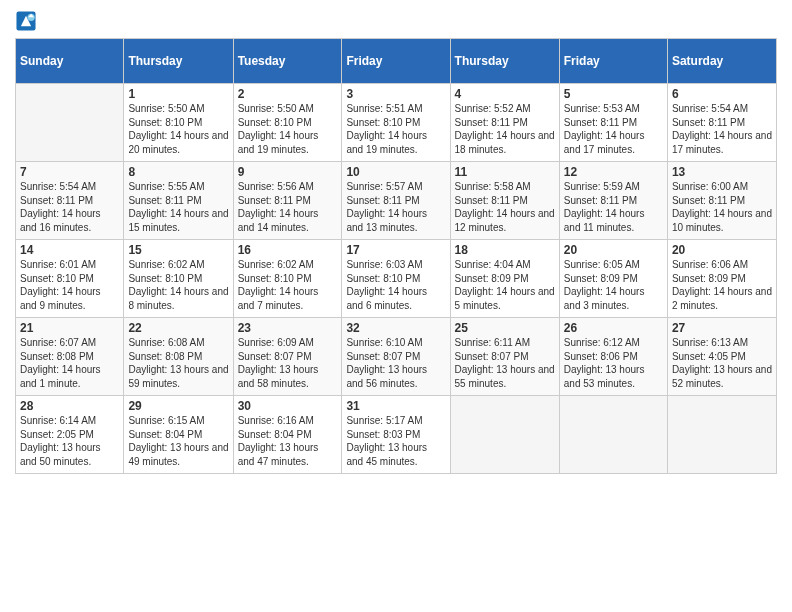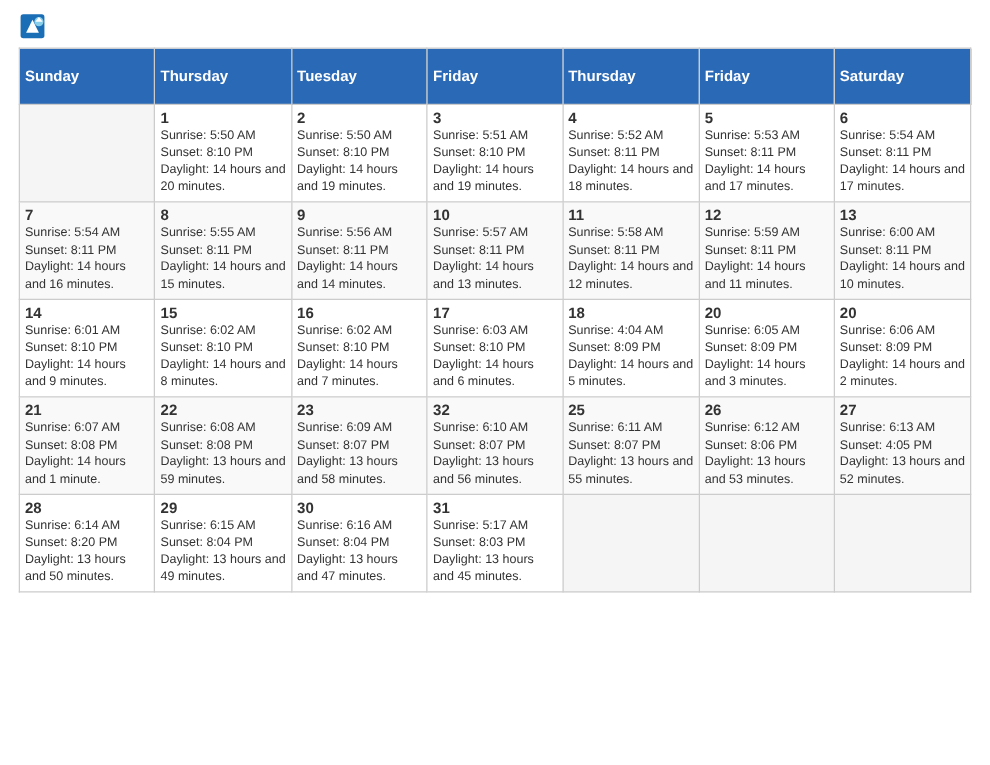--- a/index.html
+++ b/index.html
@@ -323,21 +323,21 @@
             <div class="day-info">Sunrise: 6:13 AM
 Sunset: 4:05 PM
 Daylight: 13 hours
 and 52 minutes.</div>
           </td>
         </tr>
         <tr>
           <td>
             <span class="day-num">28</span>
             <div class="day-info">Sunrise: 6:14 AM
-Sunset: 8:20 PM
+Sunset: 2:05 PM
 Daylight: 13 hours
 and 50 minutes.</div>
           </td>
           <td>
             <span class="day-num">29</span>
             <div class="day-info">Sunrise: 6:15 AM
 Sunset: 8:04 PM
 Daylight: 13 hours
 and 49 minutes.</div>
           </td>

